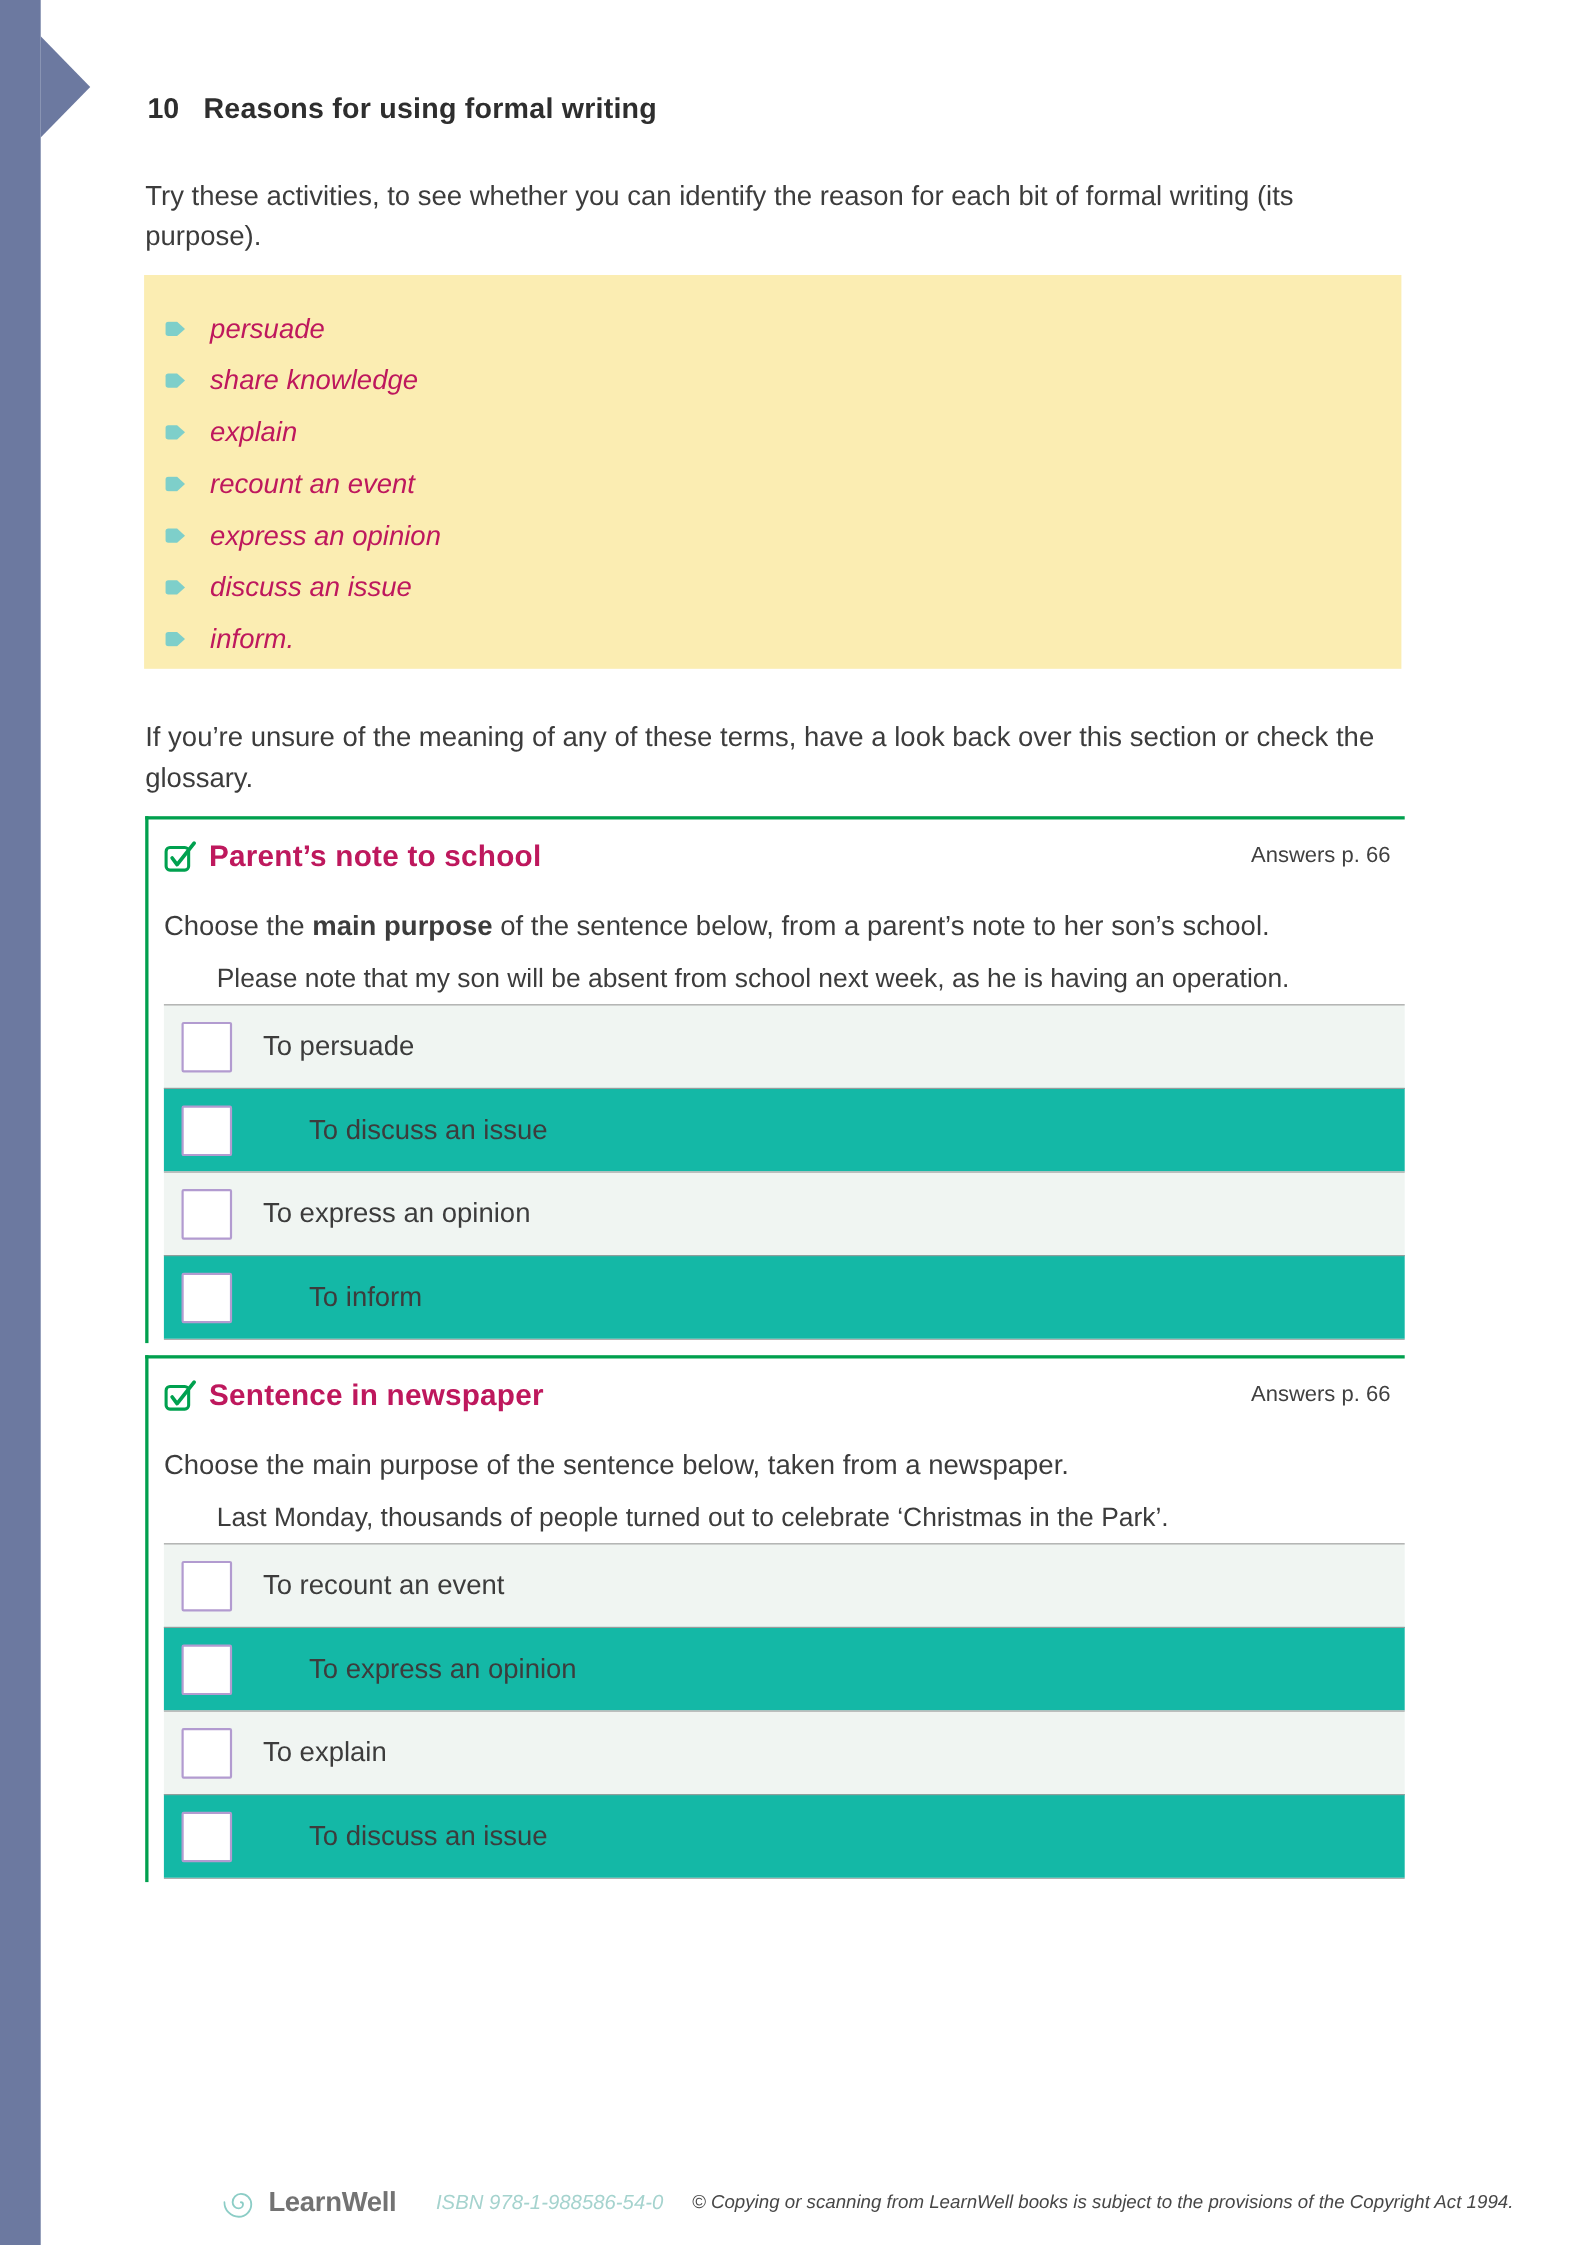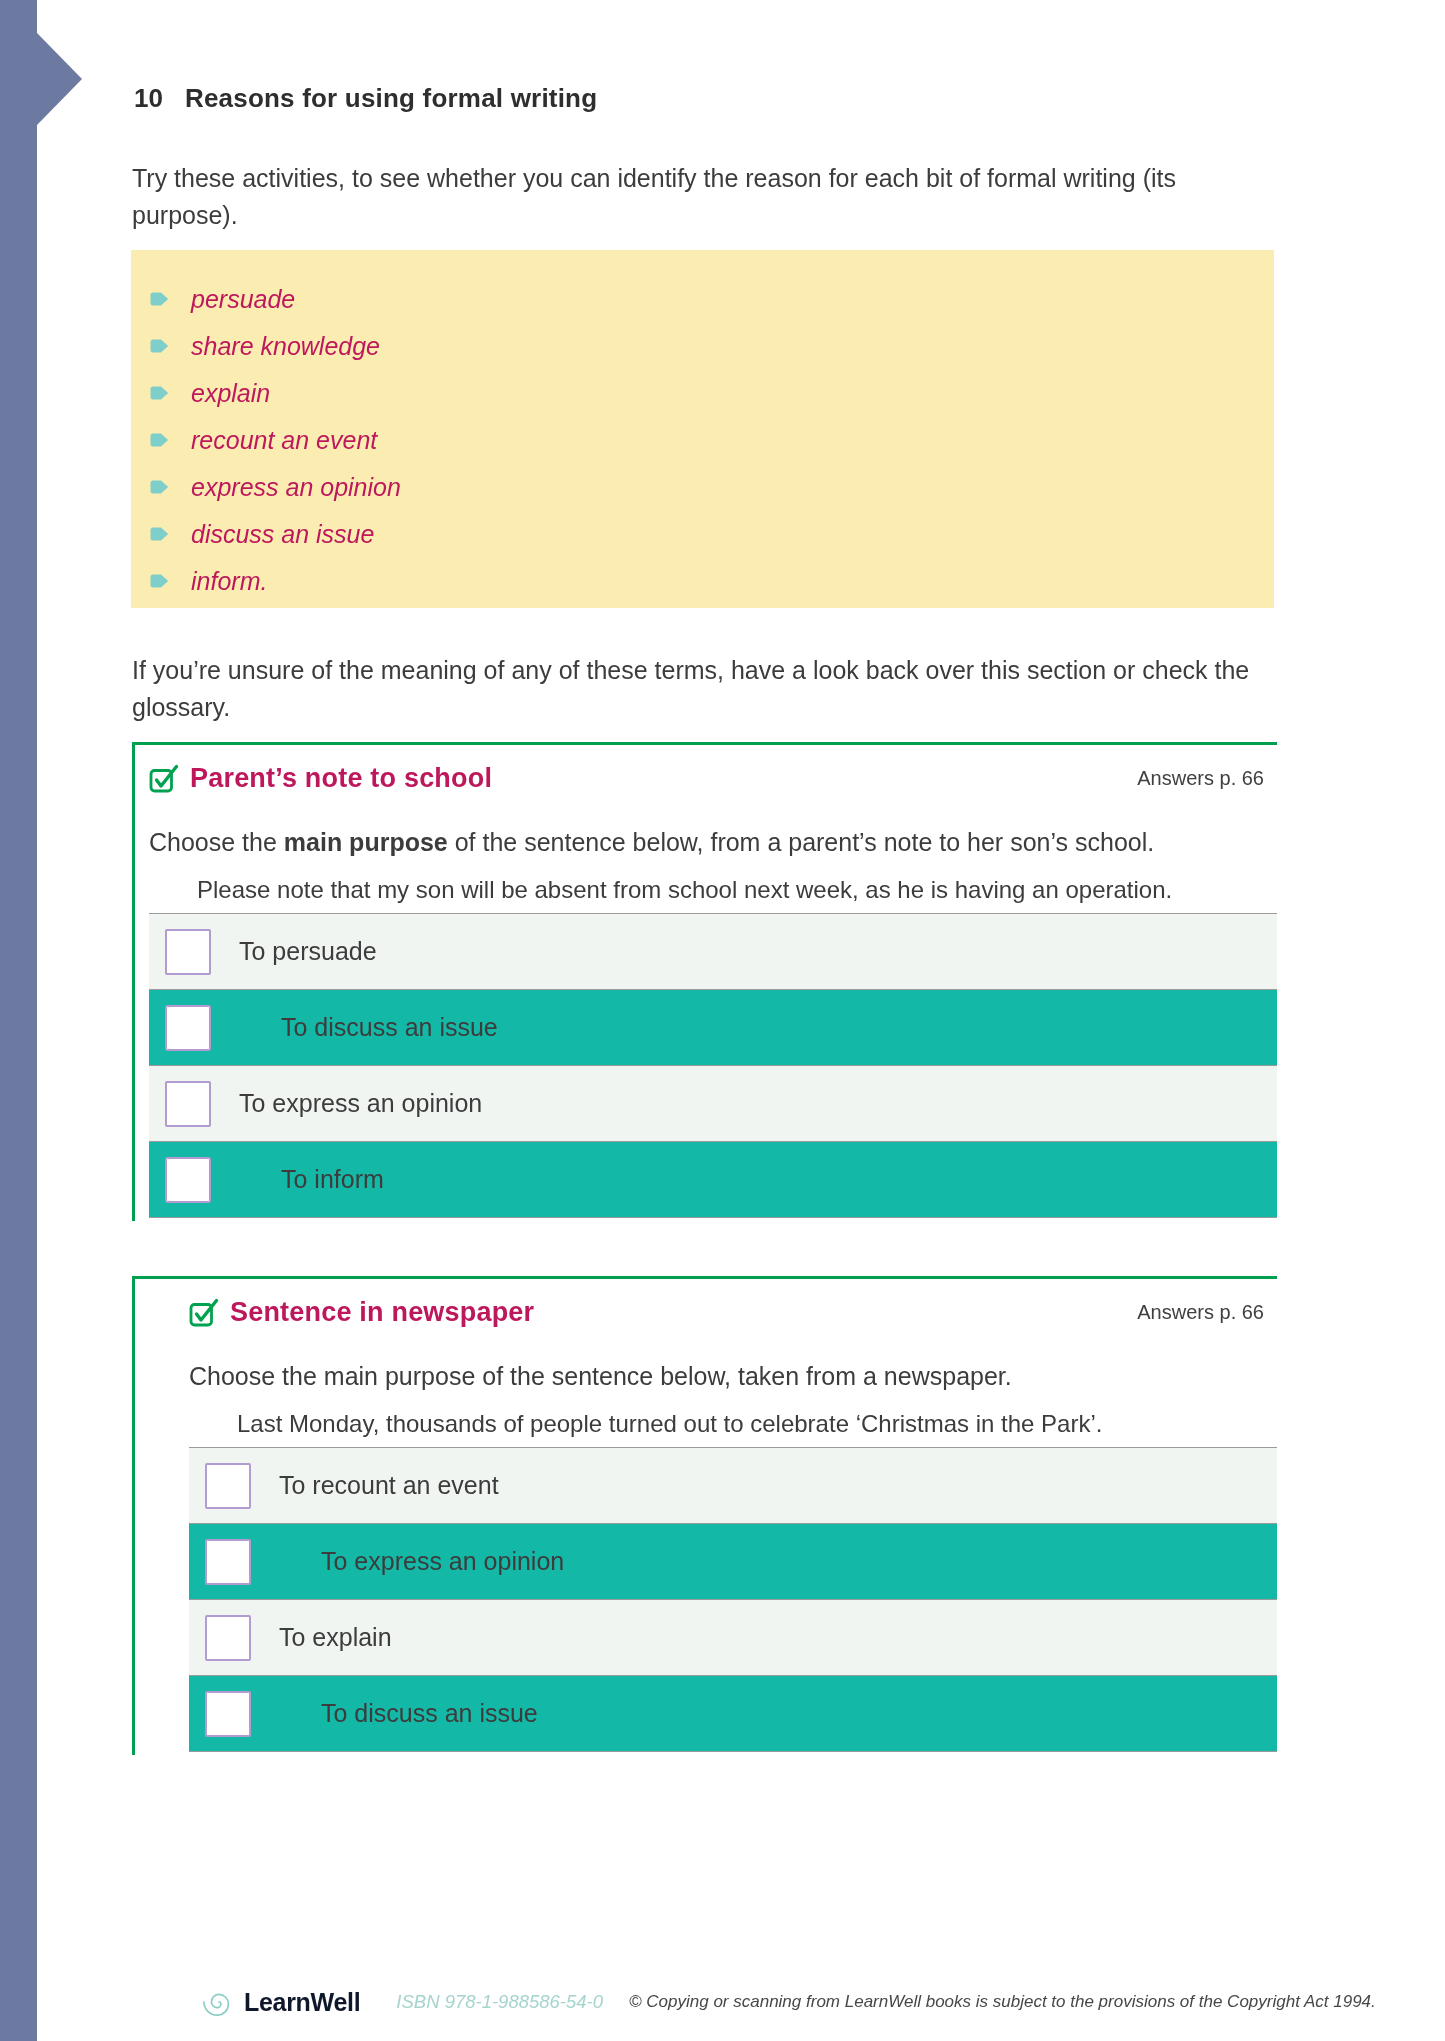--- a/index.html
+++ b/index.html
@@ -28,40 +28,40 @@
   .hint-line .hint-label{font-weight:700;}
   .hint-items{margin-top:21px;}
   .hint-item{display:flex;align-items:center;height:30px;margin-top:17px;}
   .hint-item:first-child{margin-top:0;}
   .hint-item .bullet{width:19px;height:14px;flex:0 0 19px;margin-right:22px;}
   .hint-item .bullet-text{font-size:25px;color:#be185d;font-style:italic;}
   
   .activity{position:absolute;left:132px;width:1145px;box-sizing:border-box;
     border-top:3px solid #00A04E;border-left:3px solid #00A04E;background:#ffffff;padding-bottom:3px;}
   .act1{top:742px;}
-  .act2{top:1276px;padding-left:40px;}
+  .act2{top:1232px;}
   .activity-header{display:flex;align-items:center;height:40px;padding:13px 13px 0 14px;}
   .activity-check{width:30px;height:30px;flex:0 0 30px;}
   .activity-title{margin-left:11px;font-size:27px;font-weight:700;color:#be185d;letter-spacing:.2px;}
   .answers-link{margin-left:auto;font-size:20px;color:#404040;}
   .activity-prompt{margin:26px 14px 0 14px;font-size:25px;line-height:37px;}
   .activity-prompt .bold{font-weight:700;}
   .activity-quote{margin:10px 14px 0 62px;font-size:24px;line-height:37px;white-space:nowrap;}
   .options{margin:5px 0 0 14px;border-bottom:1px solid #9b9b9b;}
   .option-row{height:76px;box-sizing:border-box;border-top:1px solid #9b9b9b;
     display:flex;align-items:center;cursor:pointer;}
   .option-row.tint-green{background:#F0F5F2;}
   .option-row.tint-pink{background:#14b8a6;gap:42px;}
   .checkbox{width:42px;height:42px;box-sizing:content-box;border:2px solid #B29BD0;
     background:#ffffff;border-radius:2px;margin-left:16px;flex:0 0 42px;}
   .option-label{margin-left:28px;font-size:25px;color:#3c3c3c;}
   
   .footer{position:absolute;left:203px;top:1982px;height:40px;display:flex;align-items:center;}
   .footer .logo{width:32px;height:32px;flex:0 0 32px;}
-  .brand{margin-left:9px;font-size:25px;font-weight:600;color:#0f172a;letter-spacing:-.3px;}
+  .brand{margin-left:9px;font-size:25px;font-weight:600;color:#737373;letter-spacing:-.3px;}
   .isbn{margin-left:36px;font-size:18.5px;font-style:italic;color:#A5D3CE;}
   .copyright{margin-left:26px;font-size:17px;font-style:italic;color:#474747;}
 </style>
 </head>
 <body>
 
 <div class="sidebar"></div>
 <div class="sidebar-arrow"></div>
 
 <div class="page-header">

